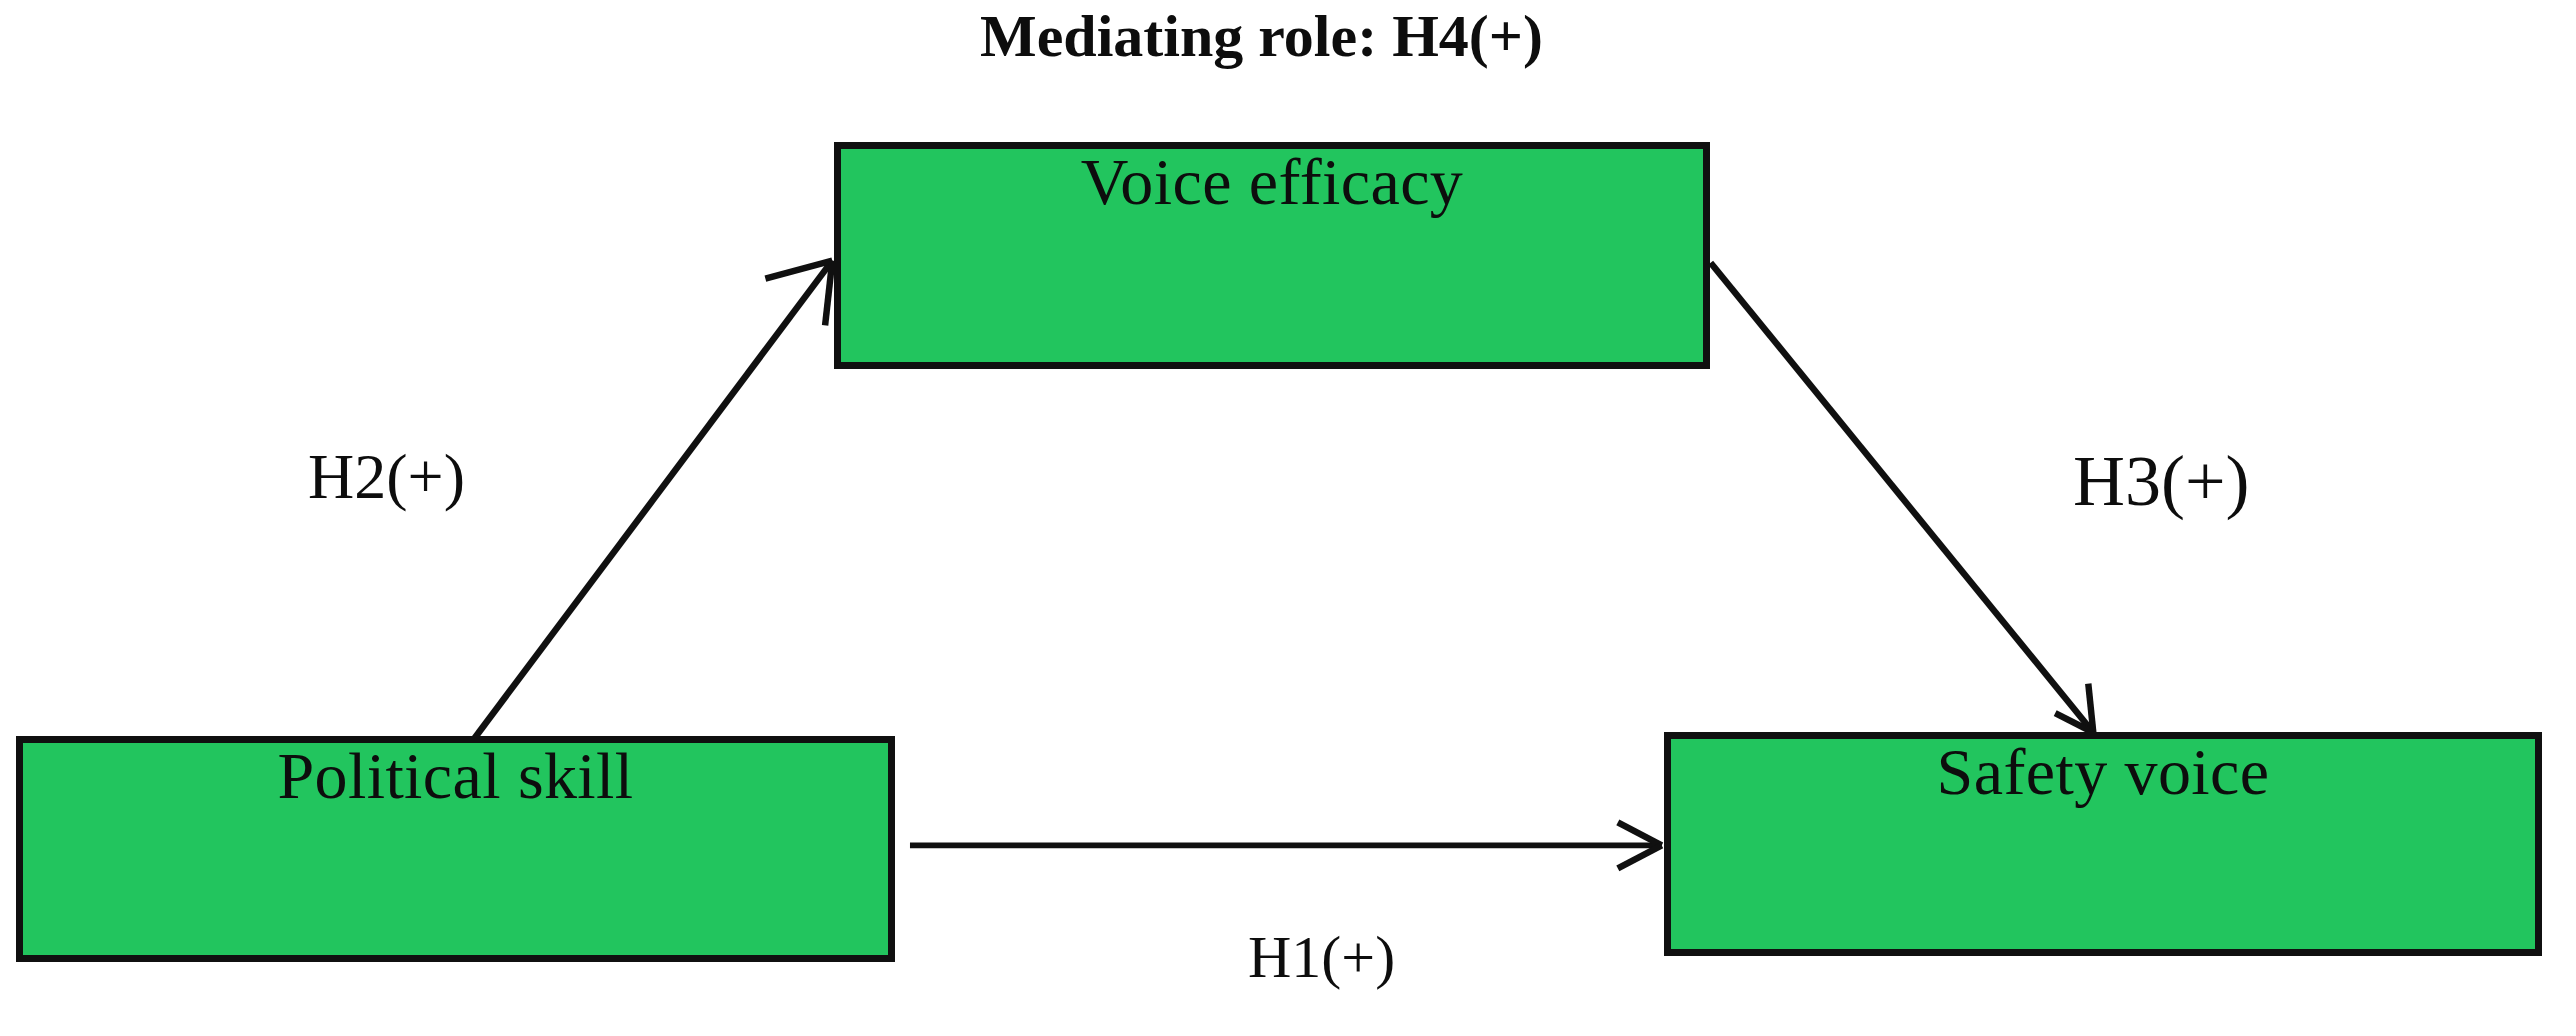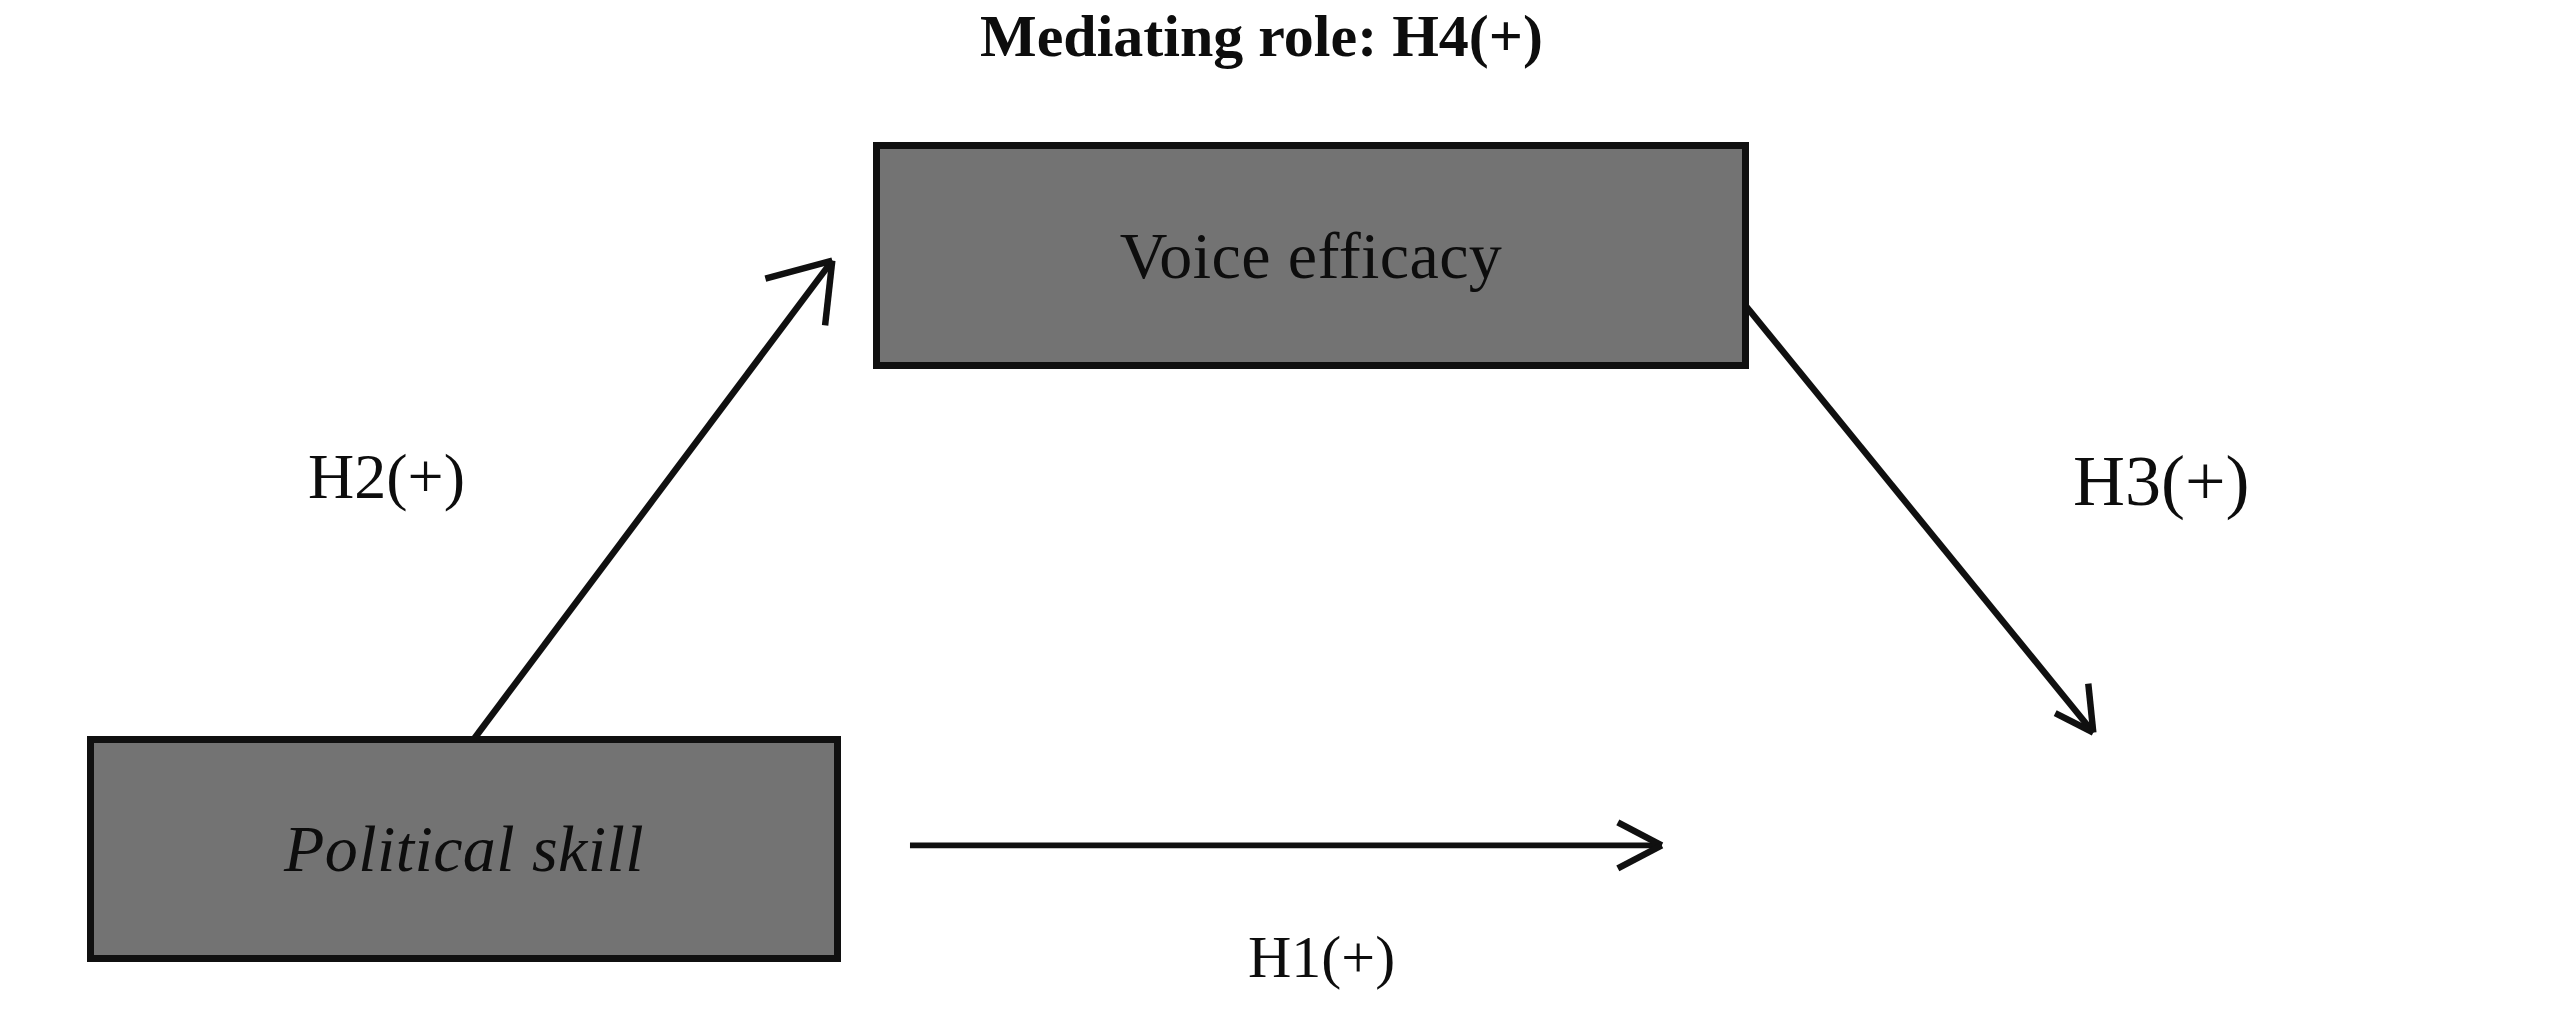--- a/index.html
+++ b/index.html
@@ -22,48 +22,45 @@
     position: absolute;
     left: 0;
     top: 0;
     width: 2576px;
     height: 1037px;
     pointer-events: none;
   }
   .node-box {
     position: absolute;
     box-sizing: border-box;
-    background: #737373;
+    background: #22c55e;
     border: 7.2px solid #101010;
     display: flex;
-    align-items: center;
     justify-content: center;
     z-index: 2;
-    margin-left: 39px;
   }
   .node-label {
     font-family: "Liberation Serif", "DejaVu Serif", serif;
     font-size: 66px;
     line-height: 1;
     color: #0d0d0d;
     white-space: nowrap;
     letter-spacing: 0.4px;
   }
   #box-voice-efficacy {
     left: 834px;
     top: 142px;
     width: 876px;
     height: 227px;
   }
   #box-political-skill {
-    left: 48px;
+    left: 16px;
     top: 736px;
-    width: 754px;
+    width: 879px;
     height: 226px;
-    font-style: italic;
   }
   #box-safety-voice {
     left: 1664px;
     top: 732px;
     width: 878px;
     height: 224px;
   }
   .diagram-text {
     position: absolute;
     font-family: "Liberation Serif", "DejaVu Serif", serif;
@@ -123,20 +120,23 @@
   <div class="diagram-text" id="title-mediating">Mediating role: H4(+)</div>
 
   <div class="node-box" id="box-voice-efficacy">
     <span class="node-label">Voice efficacy</span>
   </div>
 
   <div class="node-box" id="box-political-skill">
     <span class="node-label">Political skill</span>
   </div>
 
+  <div class="node-box" id="box-safety-voice">
+    <span class="node-label">Safety voice</span>
+  </div>
 
   <div class="diagram-text" id="label-h2">H2(+)</div>
 
   <div class="diagram-text" id="label-h3">H3(+)</div>
 
   <div class="diagram-text" id="label-h1">H1(+)</div>
 
 </div>
 
 

